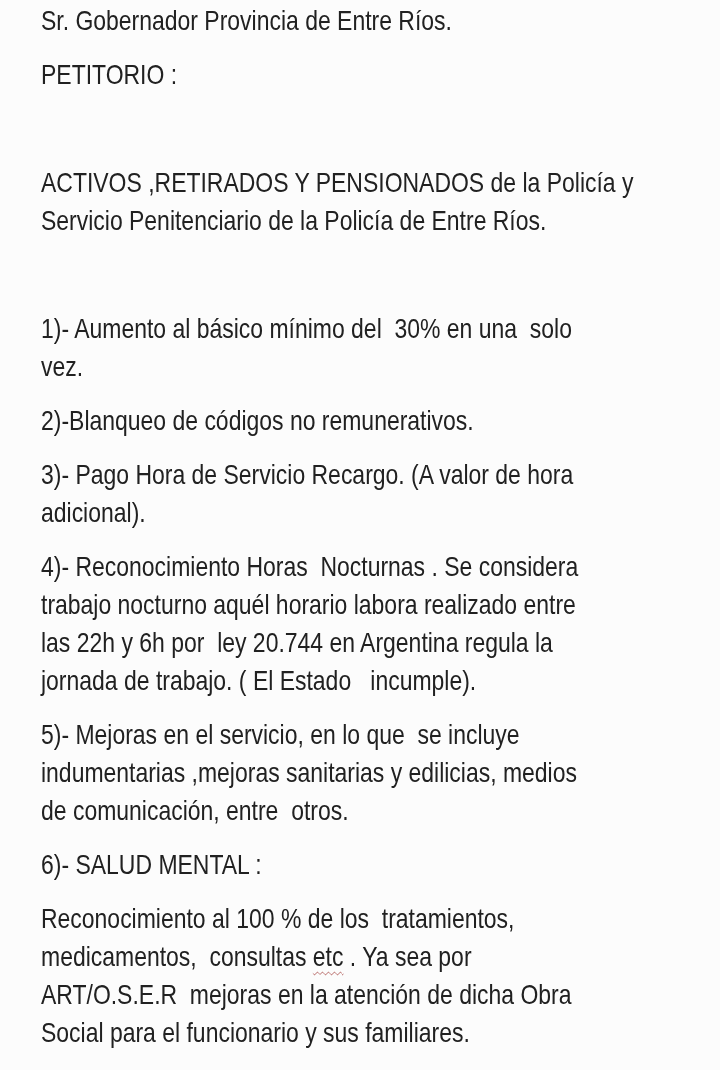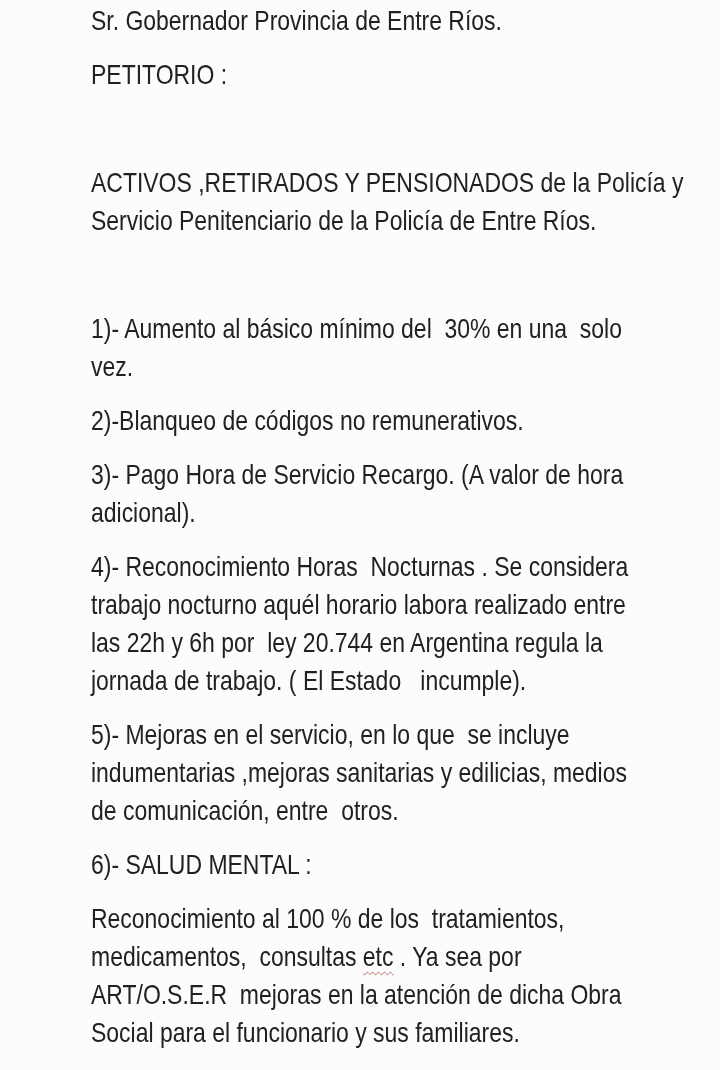--- a/index.html
+++ b/index.html
@@ -15,21 +15,21 @@
     background: var(--background, #fcfcfc);
     overflow: hidden;
   }
   .page {
     width: 720px;
     height: 1070px;
     background: var(--background, #fcfcfc);
     overflow: hidden;
   }
   .doc {
-    padding: 2px 0 0 91px;
+    padding: 2px 0 0 41px;
   }
   
   .scale {
     transform: scaleX(0.82);
     transform-origin: left top;
     width: 770px;
   }
   p.line {
     margin: 0 0 16px 0;
     white-space: pre-wrap;

